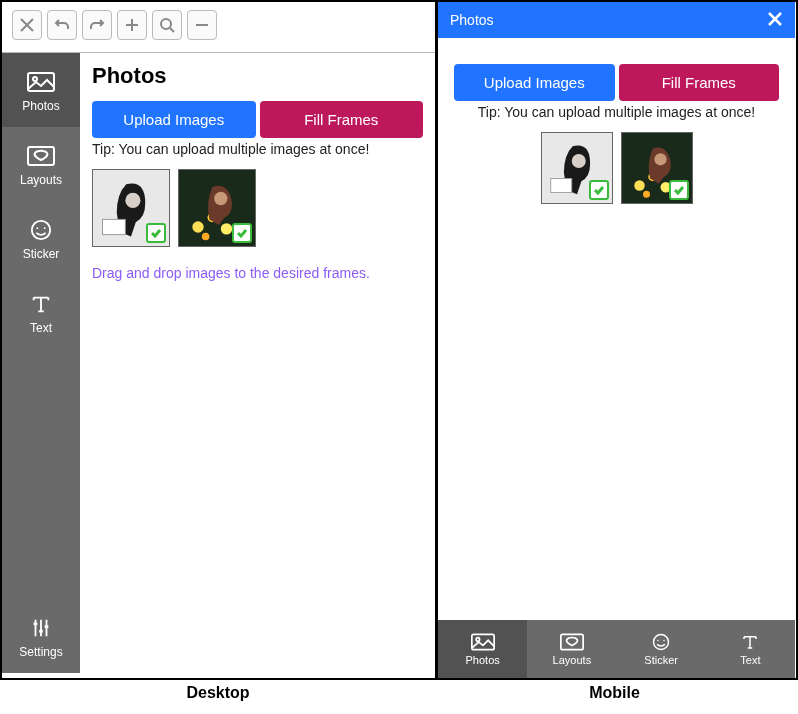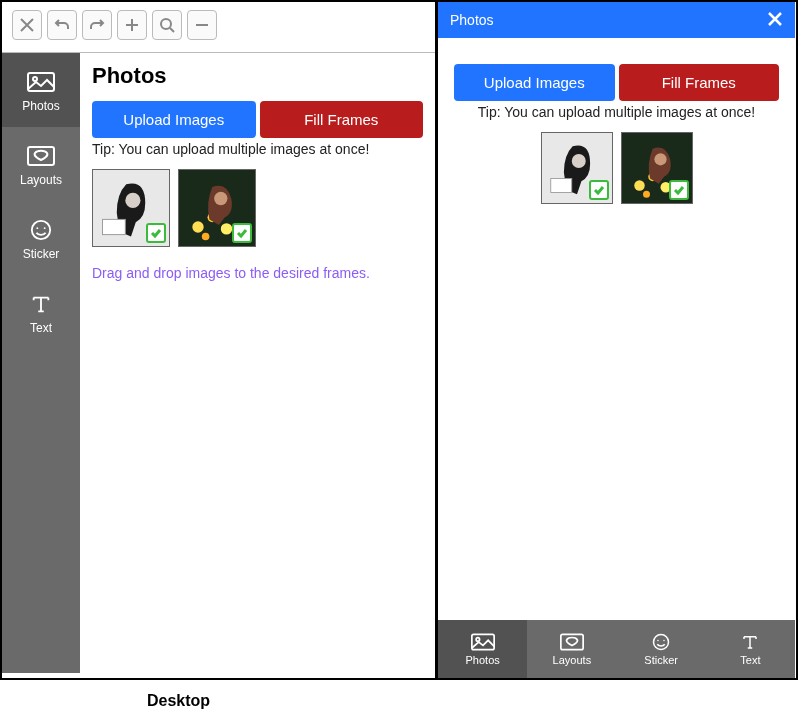--- a/index.html
+++ b/index.html
@@ -36,21 +36,21 @@
   .side-bottom .side-item { padding-top: 22px; }
 
   .content { flex: 1; padding: 10px 12px; background: #fff; }
   .content h2 { font-size: 22px; font-weight: 600; }
   .btn-row { display: flex; gap: 4px; margin-top: 12px; }
   .btn {
     flex: 1; padding: 10px 0; border-radius: 4px; color: #fff;
     text-align: center; font-size: 15px; cursor: pointer; border: none;
   }
   .btn-primary { background: #2074ff; }
-  .btn-secondary { background: #b91c1c; }
+  .btn-secondary { background: #be185d; }
   .tip { margin-top: 3px; font-size: 14px; color: #222; }
   .thumbs { display: flex; gap: 8px; margin-top: 12px; }
   .thumb {
     width: 78px; height: 78px; border: 1px solid #666; position: relative;
     background: #222; overflow: hidden;
   }
   .check-badge {
     position: absolute; bottom: 3px; right: 3px;
     width: 20px; height: 20px; border: 2px solid #3bbb3b;
     border-radius: 3px; background: #fff;
@@ -76,21 +76,21 @@
   }
   .m-bitem {
     flex: 1; display: flex; flex-direction: column;
     align-items: center; justify-content: center; gap: 3px;
     font-size: 11px; cursor: pointer;
   }
   .m-bitem svg { width: 24px; height: 18px; stroke: #fff; fill: none; stroke-width: 2; }
   .m-bitem.active { background: #525252; }
 
   
-  .captions { display: flex; width: 798px; font-weight: 700; font-size: 16px; text-align: center; padding-top: 12px; }
+  .captions { display: flex; width: 798px; font-weight: 700; font-size: 16px; text-align: center; padding-top: 4px; }
   .captions div:first-child { width: 436px; }
   .captions div:last-child { width: 357px; }
 
   
   .thumb svg.scene { width: 100%; height: 100%; display: block; }
 </style>
 </head>
 <body>
 
 <div class="outer">
@@ -156,20 +156,31 @@
             </svg>
           <span>Sticker</span>
         </div>
         <div class="side-item">
           <svg viewBox="0 0 24 24">
               <path d="M4 5 H20 M4 5 V8 M20 5 V8 M12 5 V20 M9 20 H15"></path>
             </svg>
           <span>Text</span>
         </div>
         <div class="side-spacer"></div>
+        <div class="side-bottom">
+          <div class="side-item">
+            <svg viewBox="0 0 24 24">
+                <path d="M6 3 V21 M12 3 V21 M18 3 V21"></path>
+                <rect x="4" y="6" width="4" height="3" fill="#fff" stroke="none"></rect>
+                <rect x="10" y="14" width="4" height="3" fill="#fff" stroke="none"></rect>
+                <rect x="16" y="9" width="4" height="3" fill="#fff" stroke="none"></rect>
+              </svg>
+            <span>Settings</span>
+          </div>
+        </div>
       </div>
       <div class="content">
         <h2>Photos</h2>
         <div class="btn-row">
           <button class="btn btn-primary">Upload Images</button>
           <button class="btn btn-secondary">Fill Frames</button>
         </div>
         <p class="tip">Tip: You can upload multiple images at once!</p>
         <div class="thumbs">
           <div class="thumb">
@@ -284,13 +295,14 @@
             <path d="M4 5 H20 M4 5 V8 M20 5 V8 M12 5 V20 M9 20 H15"></path>
           </svg>
         <span>Text</span>
       </div>
     </div>
   </div>
 </div>
 
 <div class="captions">
   <div>Desktop</div>
+  <div>Mobile</div>
 </div>
 
 </body></html>

